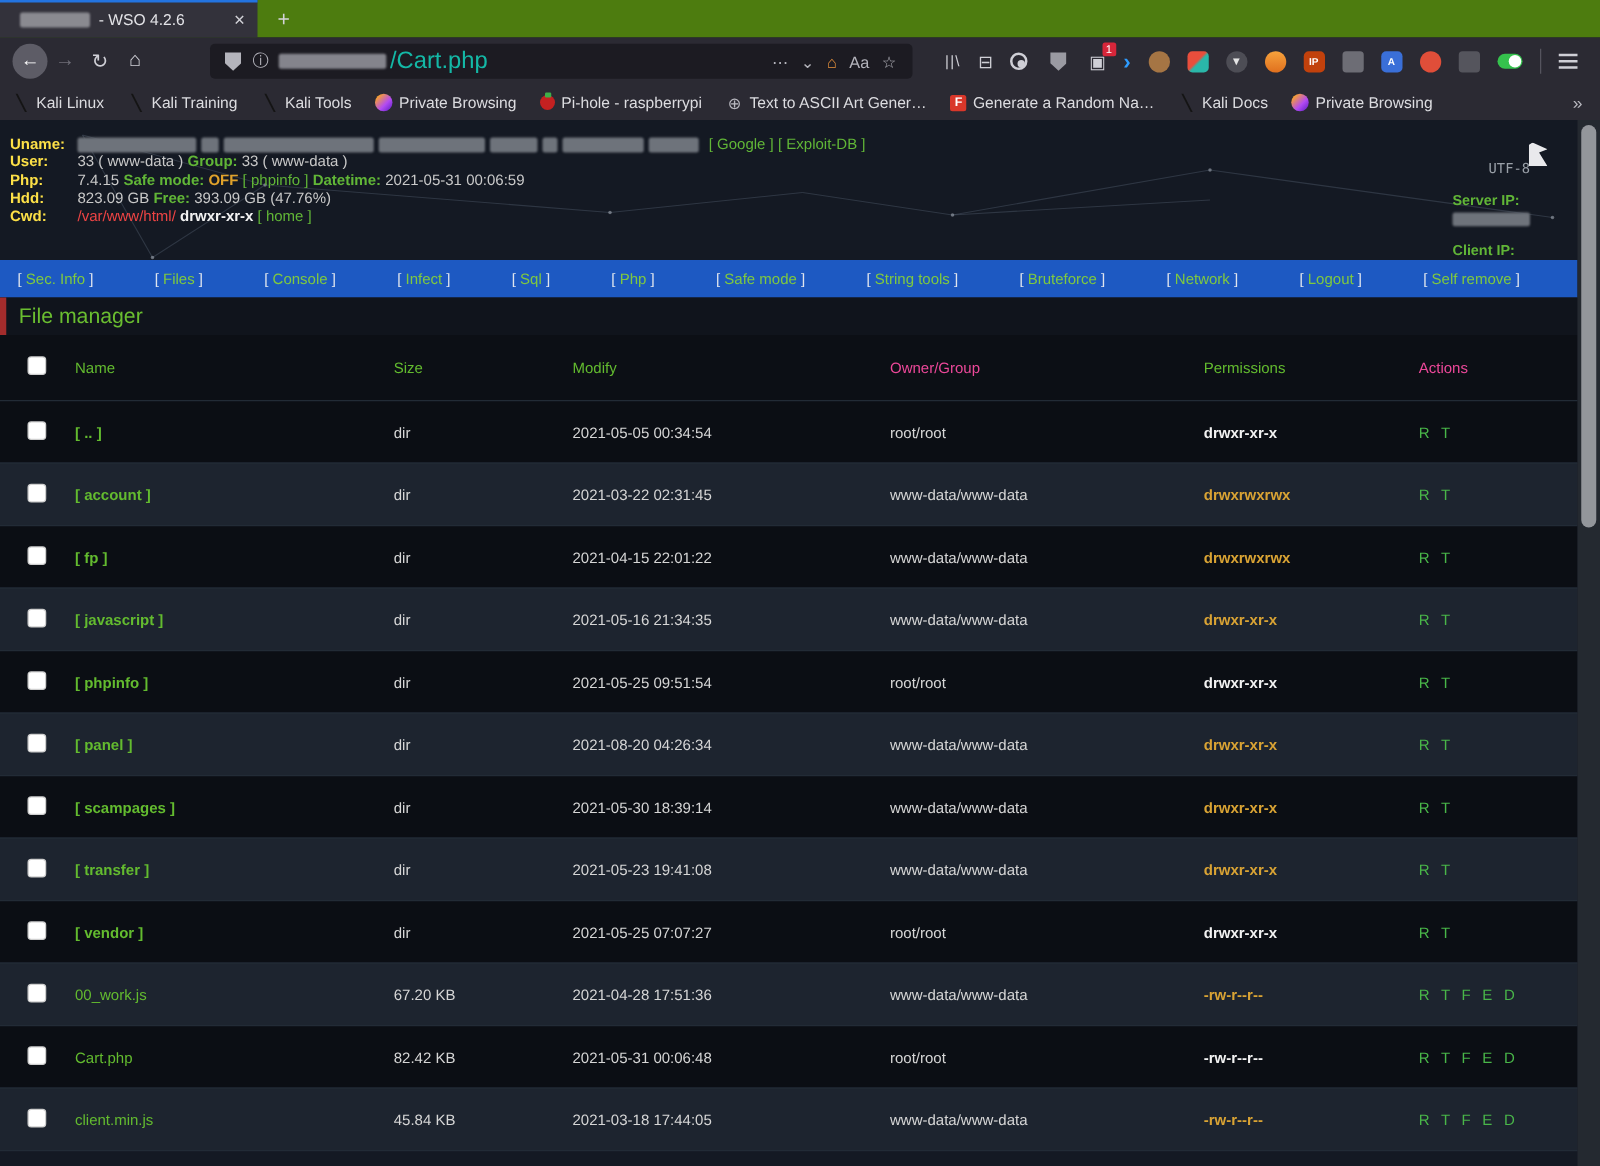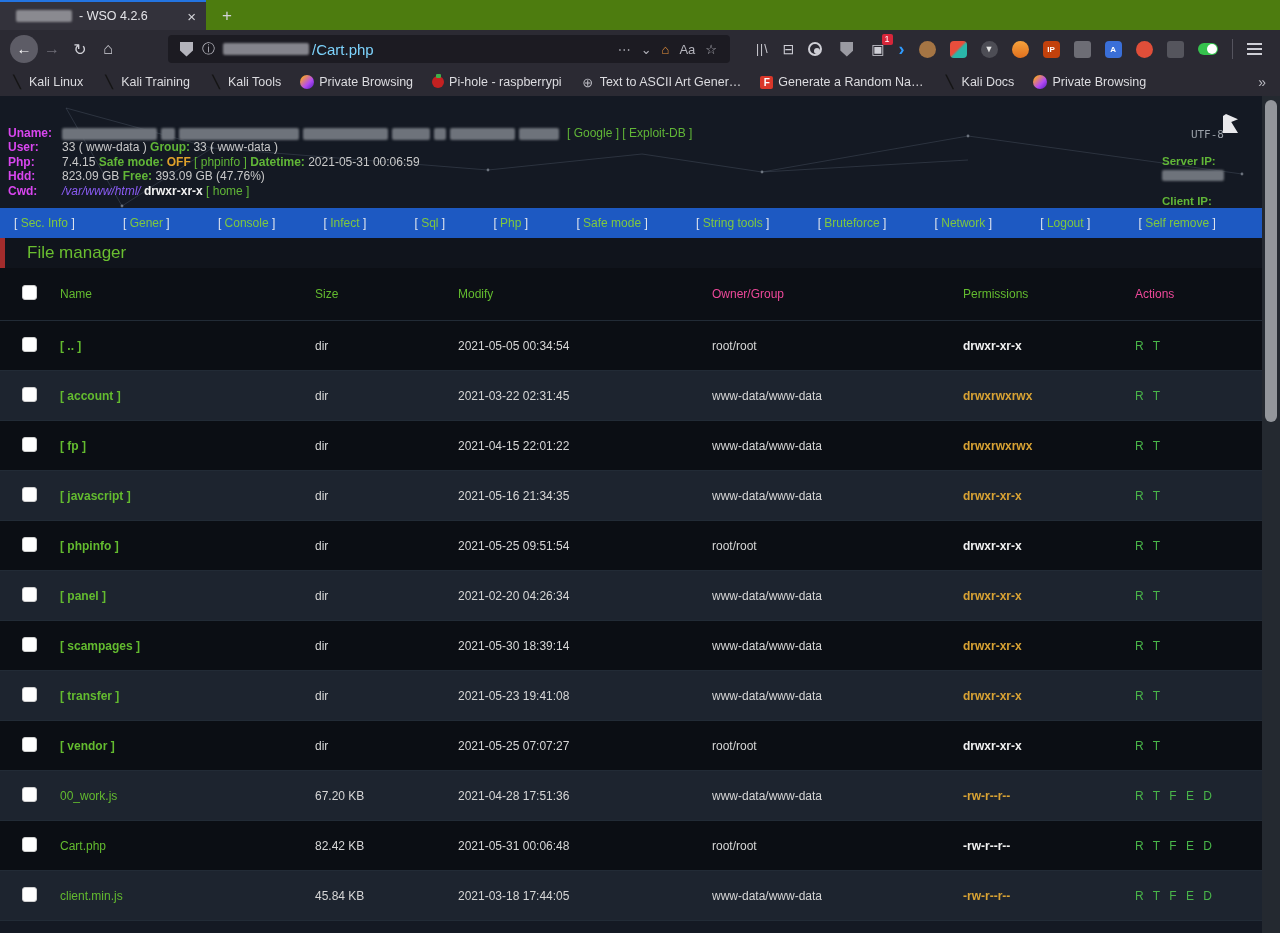--- a/index.html
+++ b/index.html
@@ -21,21 +21,21 @@
              display:flex; align-items:center; }
   .navbtn { color:#cfcfd6; font-size:16px; width:28px; text-align:center; }
   .back-circle { width:28px; height:28px; margin-left:10px; border-radius:50%; background:#5d5c66;
                  color:#fff; font-size:15px; text-align:center; line-height:27px; }
   .fwd { color:#6f6e78; }
   .urlbar { position:absolute; left:168px; top:5px; width:562px; height:28px; background:#1c1b22;
             border-radius:4px; display:flex; align-items:center; padding:0 8px; }
   .u-ico { color:#b4b4bc; font-size:13px; margin:0 5px; }
   .shield { width:13px; height:15px; background:#b4b4bc; clip-path:polygon(0 0,100% 0,100% 60%,50% 100%,0 60%); margin:0 4px; }
   .url-redact { width:86px; height:12px; background:#84848c; border-radius:2px; filter:blur(1px); margin:0 3px; }
-  .url-path { color:#7dd3fc; font-size:15px; }
+  .url-path { color:#14b8a6; font-size:19px; }
   .urlbar .spacer { flex:1; }
   .tb-right { position:absolute; left:756px; top:5px; height:28px; display:flex; align-items:center; gap:14px; }
   .tbi { color:#cfcfd6; font-size:14px; position:relative; }
   .lib { letter-spacing:1px; font-size:12px; }
   .person { width:14px; height:14px; border:2px solid #cfcfd6; border-radius:50%; }
   .person::after { content:""; position:absolute; left:4px; top:4px; width:6px; height:6px; background:#cfcfd6; border-radius:50%; }
   .badge { position:absolute; top:-7px; right:-8px; background:#d7263a; color:#fff; font-size:9px;
            padding:0 3px; border-radius:2px; line-height:11px; }
   .ovf-chevron { color:#2e9cff; font-weight:bold; font-size:18px; }
   .ext { width:17px; height:17px; border-radius:4px; display:flex; align-items:center; justify-content:center;
@@ -64,46 +64,46 @@
   .fav-pihole { border-radius:50%; background:#c42121; position:relative; width:12px; height:12px; }
   .fav-pihole::before { content:""; position:absolute; left:4px; top:-2px; width:5px; height:4px; background:#3fae49; border-radius:1px; }
   .fav-globe { color:#b9b9c0; font-size:13px; }
   .fav-fred { background:#d9372a; color:#fff; font-size:10px; font-weight:bold; border-radius:2px; width:13px; height:13px; }
   .bm-overflow { position:absolute; right:14px; color:#b9b9c0; font-size:14px; }
 
   
   .wso-header { position:absolute; left:0; top:96px; width:1262px; height:112px; background:#141923; }
   .constellation { position:absolute; left:0; top:0; pointer-events:none; }
   .info-line { position:absolute; left:8px; font-size:12px; white-space:nowrap; color:#c9c9c9; }
-  .ilabel { display:inline-block; width:54px; color:#d946ef; font-weight:bold;margin-top:18px; }
+  .ilabel { display:inline-block; width:54px; color:#fde047; font-weight:bold; }
   .g { color:#61b637; font-weight:bold; }
   .glink { color:#61b637; }
   .warn { color:#e0a22b; font-weight:bold; }
-  .ylw { color:#8b5cf6;font-style:italic; }
+  .ylw { color:#ef4444; }
   .wbold { color:#f2f2f2; font-weight:bold; }
   .redact-strip { display:inline-flex; gap:4px; vertical-align:middle; margin-right:8px; }
   .redact-strip i { display:inline-block; height:12px; background:#6e737b; border-radius:2px; filter:blur(1px); }
   .hdr-right { position:absolute; right:38px; top:12px; text-align:left; font-size:11.5px;margin-top:20px; }
   .charset { color:#9aa0a8; font-family:"DejaVu Sans Mono", monospace; font-size:11px; text-align:right; }
   .ip-label { color:#61b637; font-weight:bold; margin-top:14px; }
   .ip-redact { width:62px; height:11px; background:#6e737b; border-radius:2px; filter:blur(1px); margin-top:3px; }
   .flag-icon { position:absolute; right:24px; top:18px; width:15px; height:19px; background:#e9e9ec;
                clip-path:polygon(20% 0,100% 28%,55% 42%,100% 100%,0 100%,0 10%); }
 
   
   .wso-nav { position:absolute; left:0; top:208px; width:1262px; height:30px; background:#1d59c2;
              display:flex; align-items:center; justify-content:space-between; padding:0 46px 0 14px; }
   .nav-item { font-size:12px; text-decoration:none; white-space:nowrap; cursor:pointer; }
   .nav-item .br { color:#dfe5ee; }
   .nav-item .lbl { color:#7fc93f; }
 
   
   .section-bar { position:absolute; left:0; top:238px; width:1262px; height:30px; background:#10141c;
                  border-left:5px solid #a32c2c; display:flex; align-items:center; }
-  .section-title { color:#6abe30; font-size:17px; padding-left:22px; }
+  .section-title { color:#6abe30; font-size:17px; padding-left:10px; }
 
   
   .ftable { position:absolute; left:0; top:268px; width:1262px; }
   .trow, .thead { display:grid; grid-template-columns:60px 255px 143px 254px 251px 172px 1fr; align-items:center; }
   .thead { height:52px; background:#0c0f15; font-size:12px; }
   .trow { height:50px; font-size:12px; border-top:1px solid #222b36; }
   .rows .trow:nth-child(odd) { background:#0b0e14; }
   .rows .trow:nth-child(even) { background:#1d242f; }
   .rows { border-bottom:1px solid #222b36; }
   .c-check { padding-left:22px; }
@@ -276,21 +276,21 @@
       <div class="ip-label">Server IP:</div>
       <div class="ip-redact"></div>
       <div class="ip-label">Client IP:</div>
       <div class="ip-redact"></div>
     </div>
     <div class="flag-icon"></div>
   </div>
 
   <div class="wso-nav">
       <a class="nav-item"><span class="br">[ </span><span class="lbl">Sec. Info</span><span class="br2 br"> ]</span></a>
-      <a class="nav-item"><span class="br">[ </span><span class="lbl">Gener</span><span class="br2 br"> ]</span></a>
+      <a class="nav-item"><span class="br">[ </span><span class="lbl">Files</span><span class="br2 br"> ]</span></a>
       <a class="nav-item"><span class="br">[ </span><span class="lbl">Console</span><span class="br2 br"> ]</span></a>
       <a class="nav-item"><span class="br">[ </span><span class="lbl">Infect</span><span class="br2 br"> ]</span></a>
       <a class="nav-item"><span class="br">[ </span><span class="lbl">Sql</span><span class="br2 br"> ]</span></a>
       <a class="nav-item"><span class="br">[ </span><span class="lbl">Php</span><span class="br2 br"> ]</span></a>
       <a class="nav-item"><span class="br">[ </span><span class="lbl">Safe mode</span><span class="br2 br"> ]</span></a>
       <a class="nav-item"><span class="br">[ </span><span class="lbl">String tools</span><span class="br2 br"> ]</span></a>
       <a class="nav-item"><span class="br">[ </span><span class="lbl">Bruteforce</span><span class="br2 br"> ]</span></a>
       <a class="nav-item"><span class="br">[ </span><span class="lbl">Network</span><span class="br2 br"> ]</span></a>
       <a class="nav-item"><span class="br">[ </span><span class="lbl">Logout</span><span class="br2 br"> ]</span></a>
       <a class="nav-item"><span class="br">[ </span><span class="lbl">Self remove</span><span class="br2 br"> ]</span></a>
@@ -353,21 +353,21 @@
     <div class="cell c-size">dir</div>
     <div class="cell c-mod">2021-05-25 09:51:54</div>
     <div class="cell c-owner">root/root</div>
     <div class="cell c-perms" data-color="white">drwxr-xr-x</div>
     <a class="cell c-actions">R T</a>
   </div>
         <div class="trow">
     <div class="cell c-check"><input type="checkbox" style=""></div>
     <a class="cell c-name dir">[ panel ]</a>
     <div class="cell c-size">dir</div>
-    <div class="cell c-mod">2021-02-20 04:26:34</div>
+    <div class="cell c-mod">2021-08-20 04:26:34</div>
     <div class="cell c-owner">www-data/www-data</div>
     <div class="cell c-perms" data-color="orange">drwxr-xr-x</div>
     <a class="cell c-actions">R T</a>
   </div>
         <div class="trow">
     <div class="cell c-check"><input type="checkbox" style=""></div>
     <a class="cell c-name dir">[ scampages ]</a>
     <div class="cell c-size">dir</div>
     <div class="cell c-mod">2021-05-30 18:39:14</div>
     <div class="cell c-owner">www-data/www-data</div>

